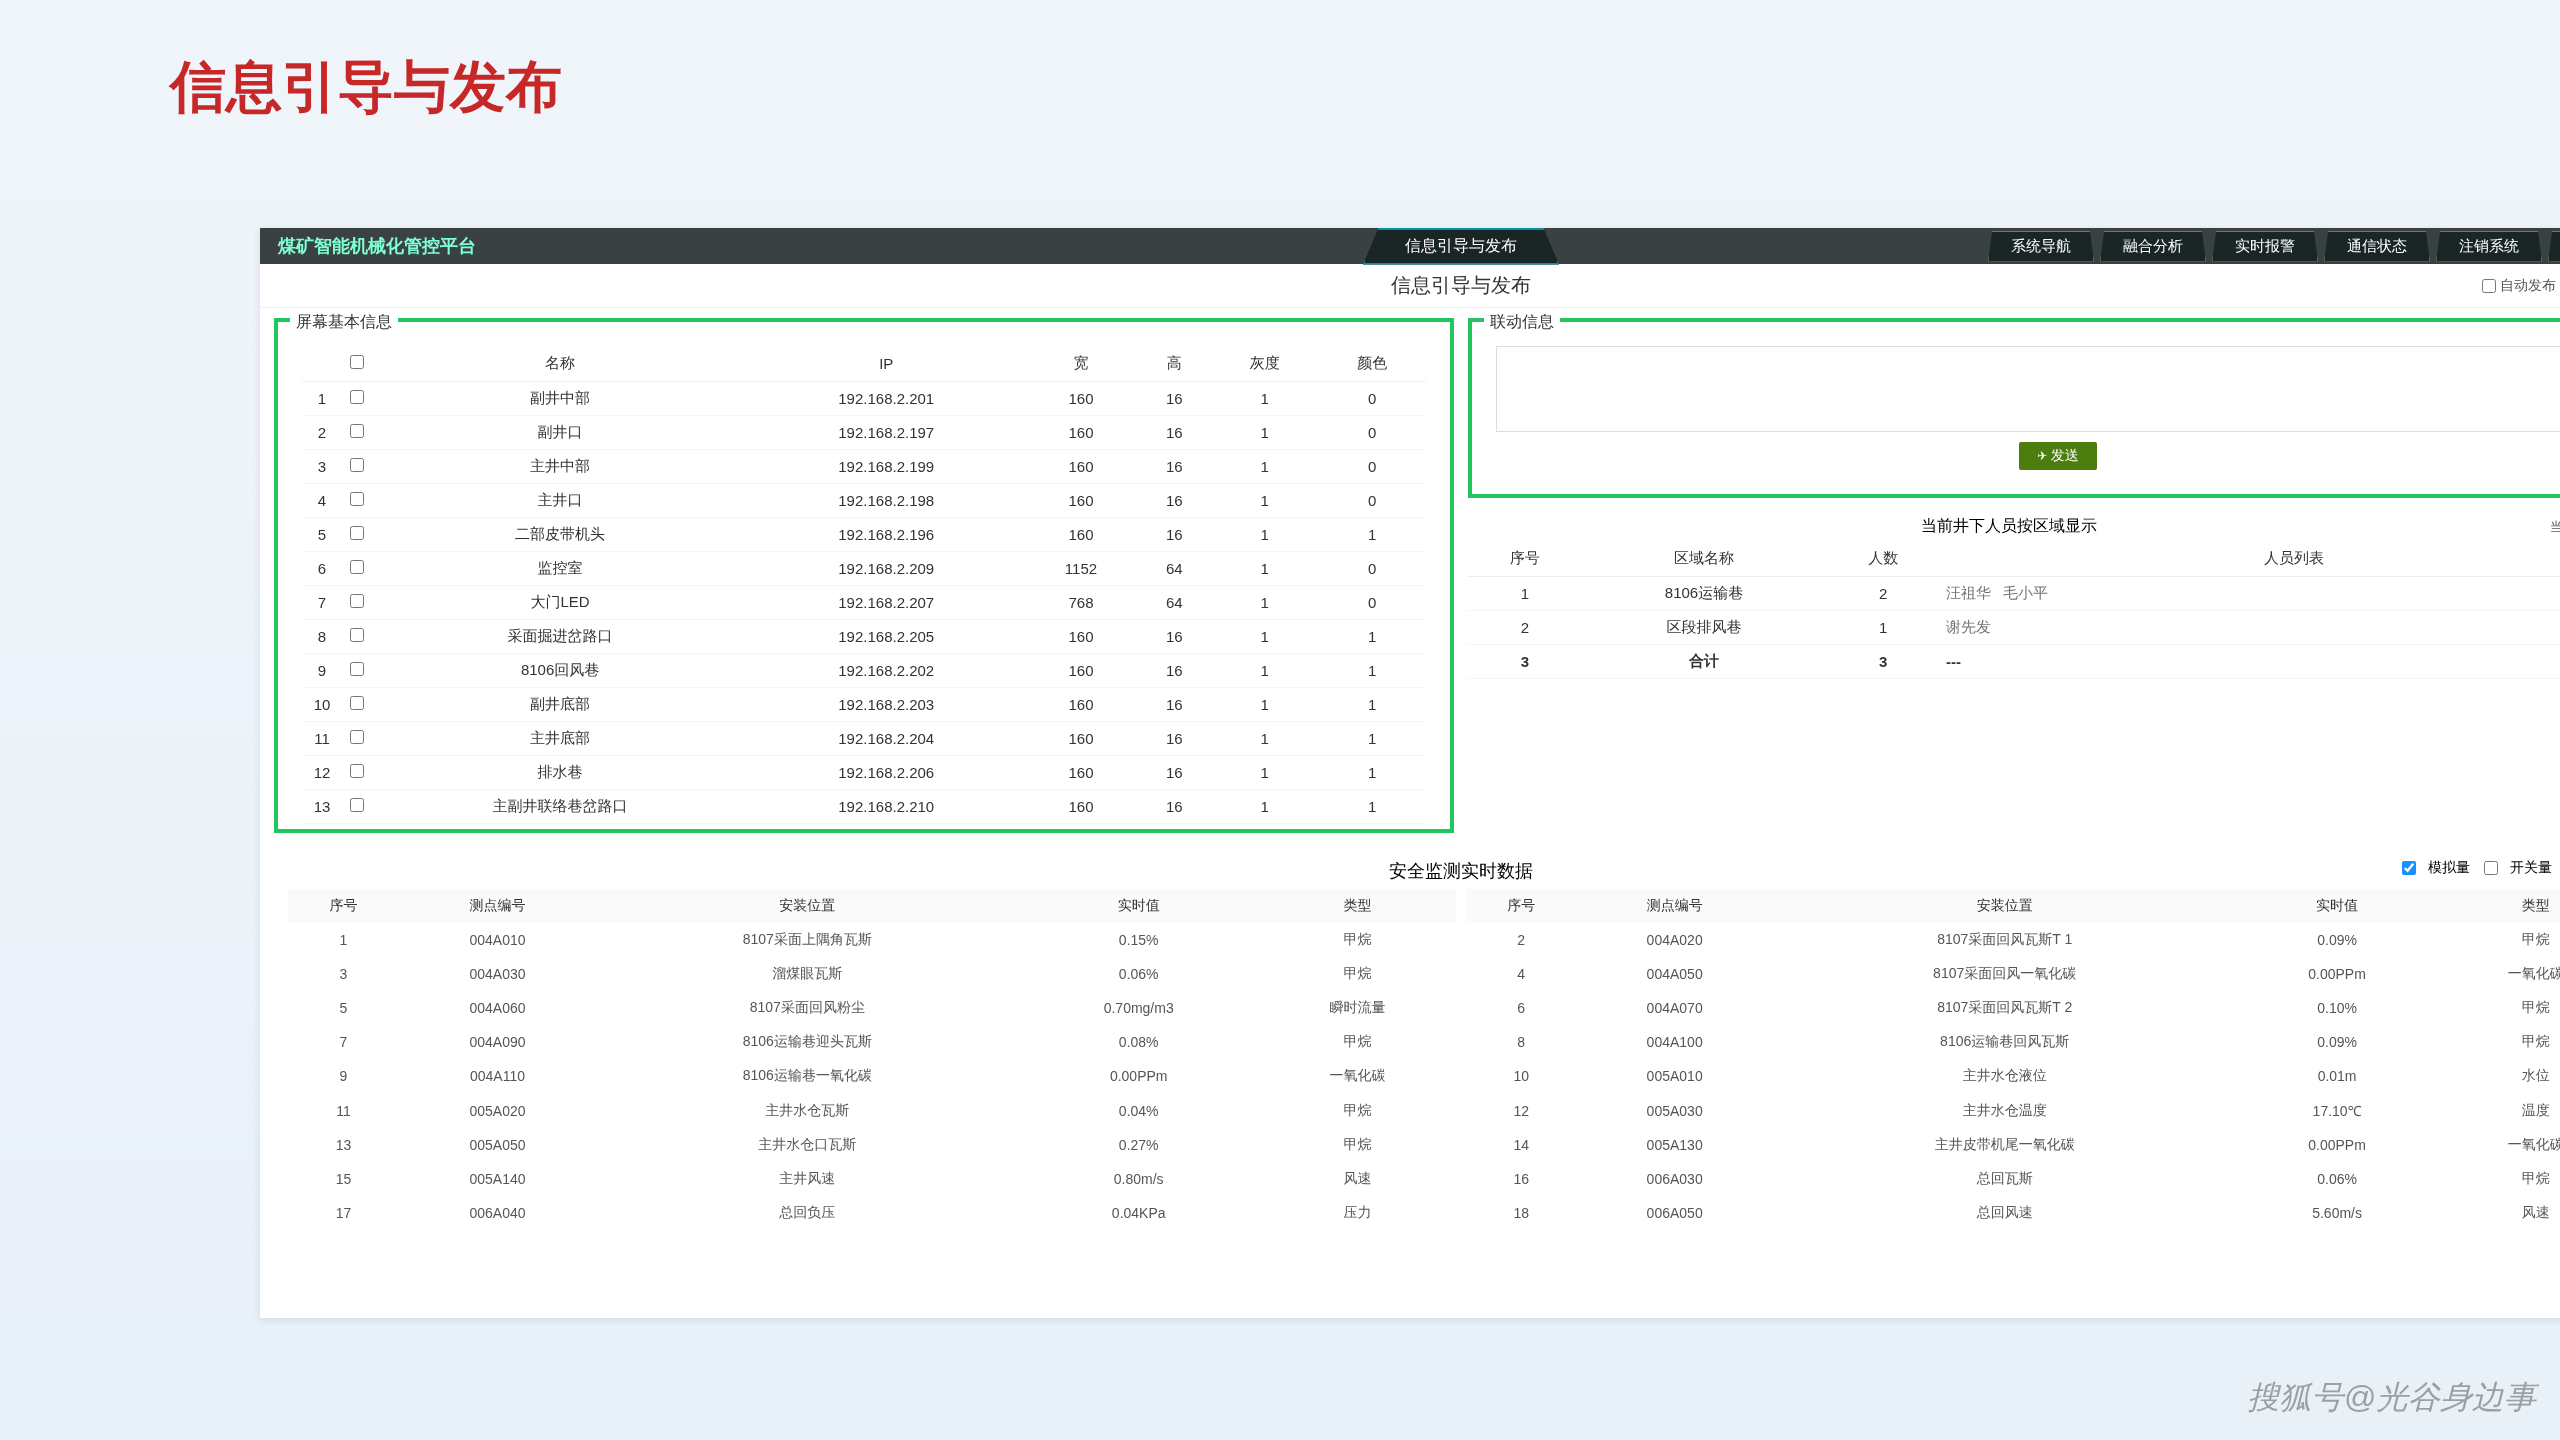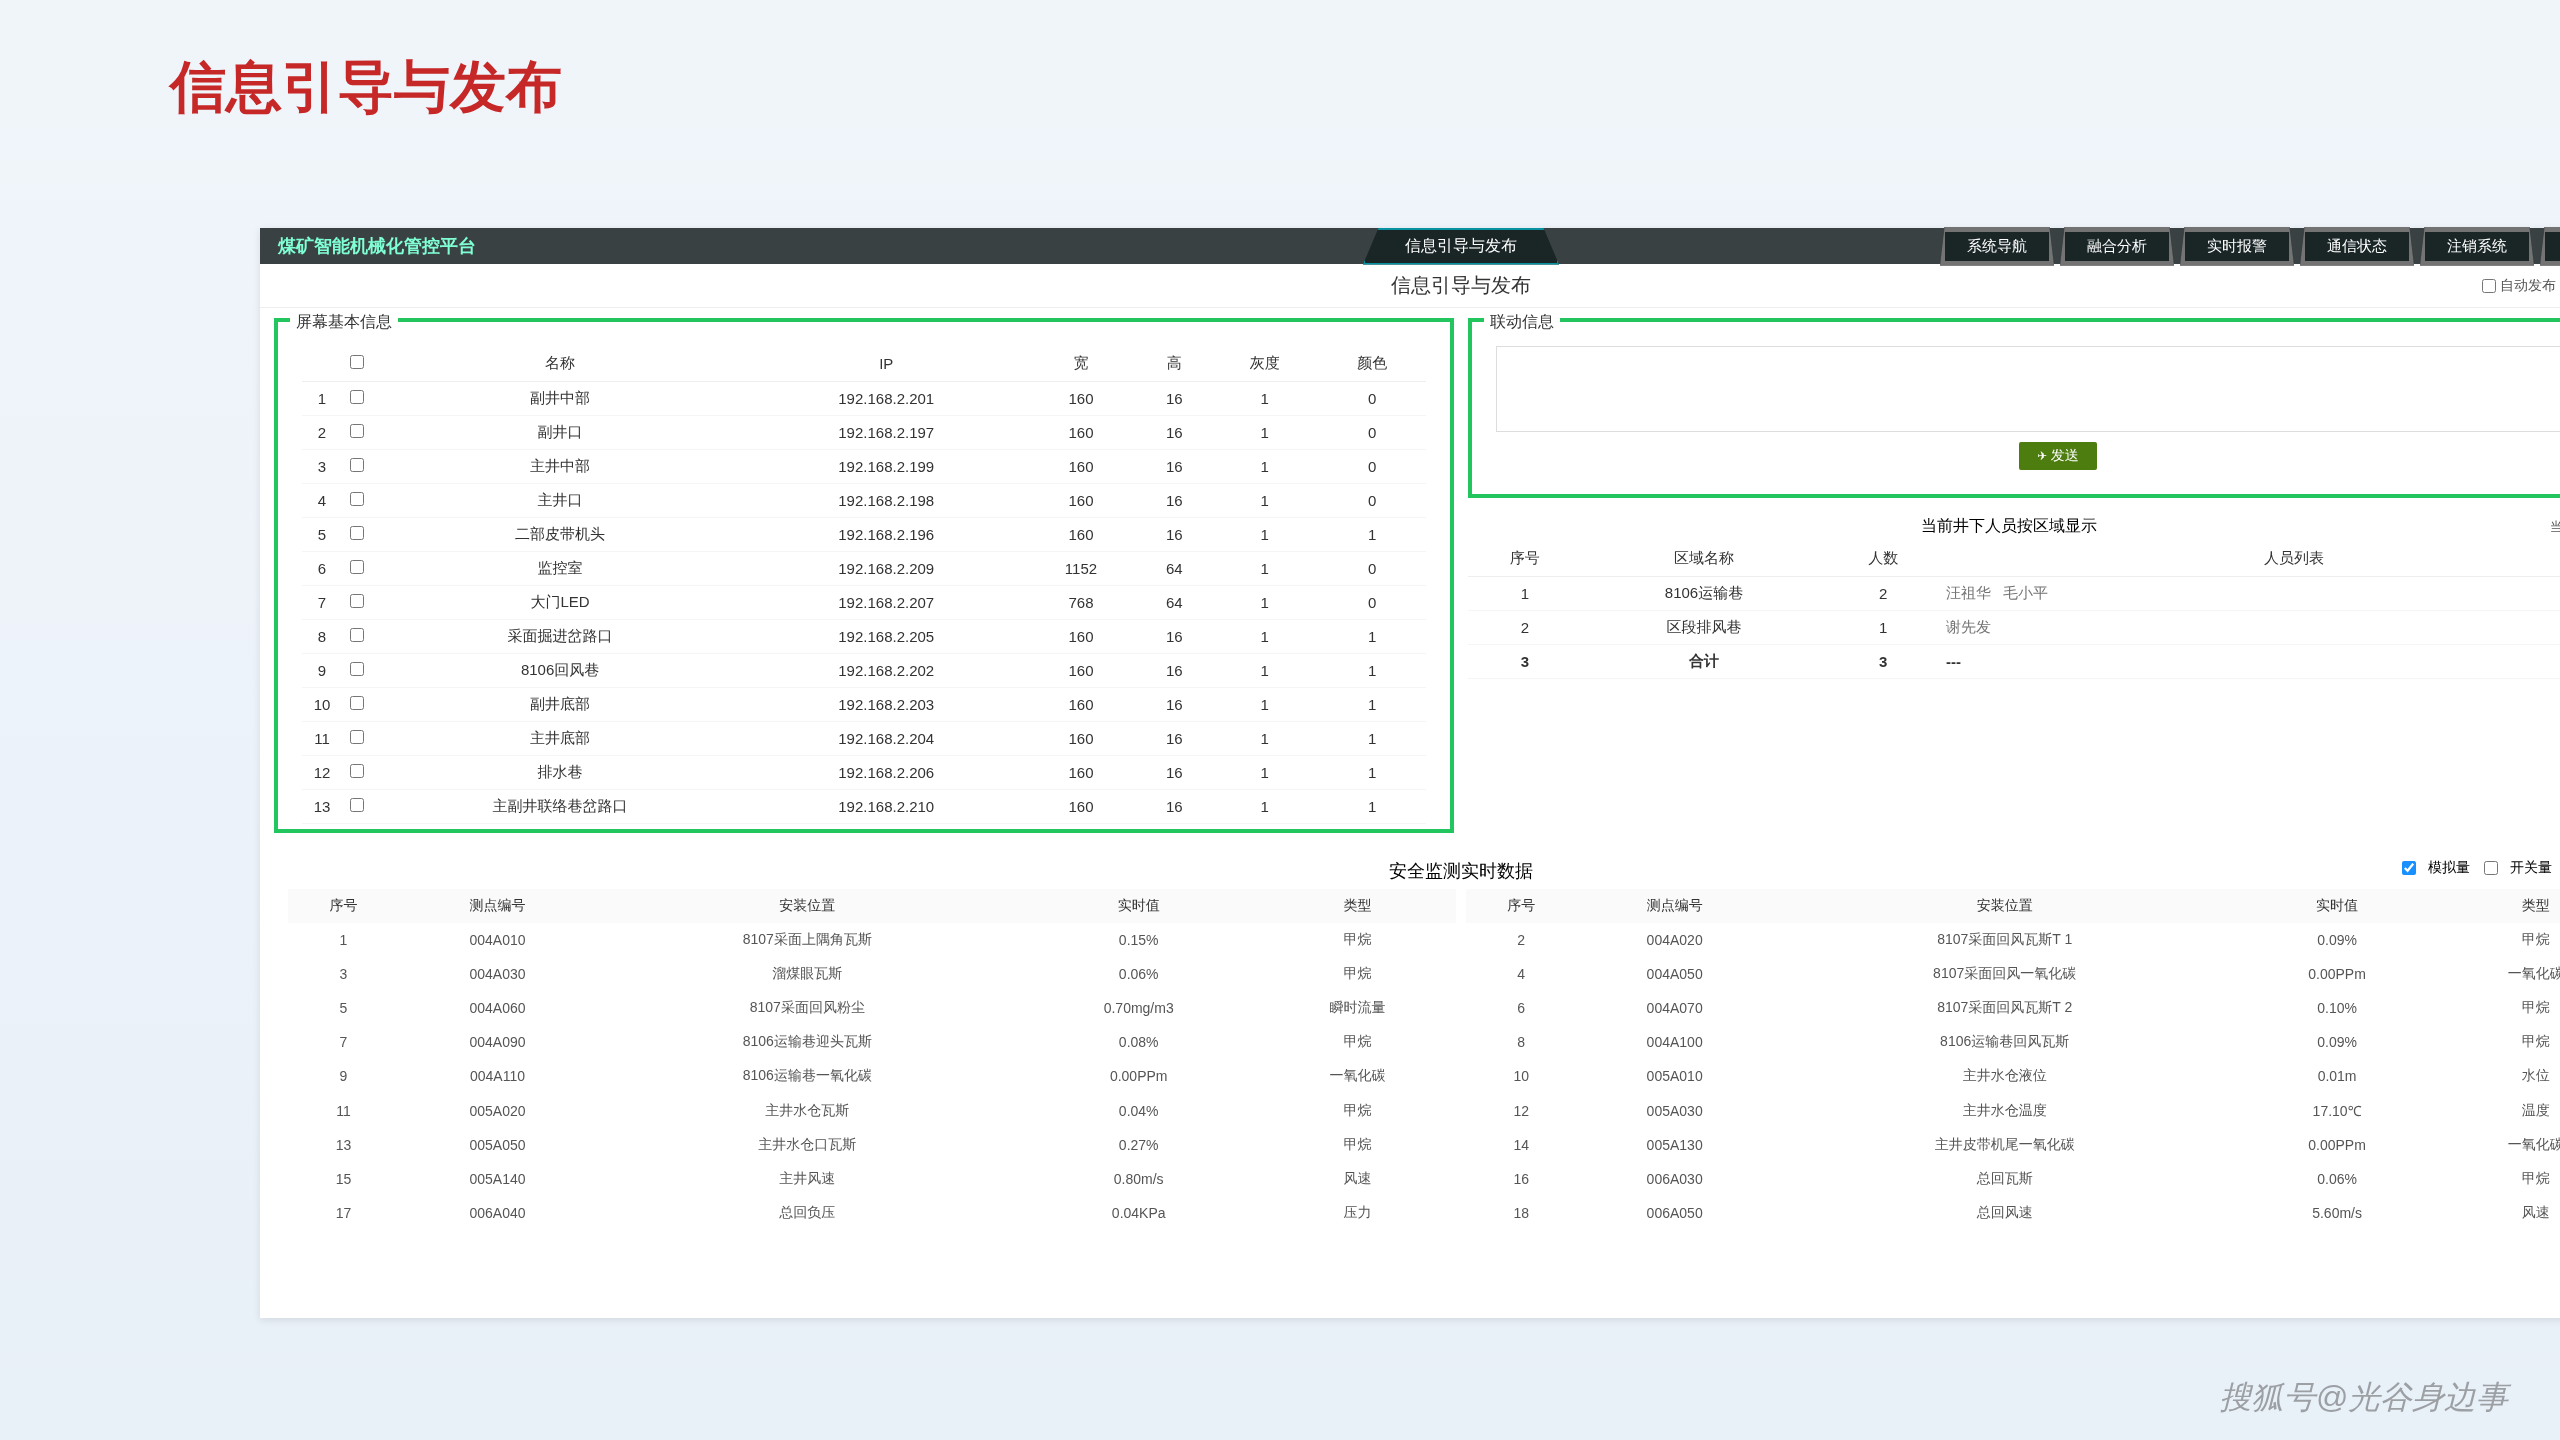--- a/index.html
+++ b/index.html
@@ -3,21 +3,21 @@
 <meta charset="utf-8">
 <style>
 *{margin:0;padding:0;box-sizing:border-box;font-family:"Microsoft YaHei",Arial,sans-serif}
 body{background:linear-gradient(to bottom,#f0f5fa,#e8f0f8);width:2560px;height:1440px;position:relative}
 .slide-title{position:absolute;top:50px;left:170px;font-size:56px;font-weight:bold;color:#c62828}
 .app-window{position:absolute;top:228px;left:260px;width:2402px;height:1090px;background:#fff;box-shadow:0 2px 8px rgba(0,0,0,0.1)}
 .app-header{height:36px;background:#3a4142;display:flex;align-items:center;position:relative}
 .app-logo{color:#7fffd4;font-size:18px;font-weight:bold;padding:0 18px}
 .app-title-tab{position:absolute;left:50%;transform:translateX(-50%);background:#1a2526;color:#fff;padding:6px 40px;font-size:16px;border:2px solid #0891a0;clip-path:polygon(8% 0,92% 0,100% 100%,0 100%)}
 .nav-tabs{position:absolute;right:8px;display:flex;gap:6px}
-.nav-tab{background:#1a2526;color:#fff;padding:5px 22px;font-size:15px;border:5px solid #737373;clip-path:polygon(4% 0,96% 0,100% 100%,0 100%);cursor:pointer}
+.nav-tab{background:#1a2526;color:#fff;padding:5px 22px;font-size:15px;border:1px solid #737373;clip-path:polygon(4% 0,96% 0,100% 100%,0 100%);cursor:pointer}
 .sub-header{height:44px;display:flex;align-items:center;justify-content:center;position:relative;border-bottom:1px solid #eee}
 .sub-title{font-size:20px;font-weight:500;color:#333}
 .sub-controls{position:absolute;right:18px;display:flex;gap:14px;font-size:14px;color:#555}
 .sub-controls label{display:flex;align-items:center;gap:4px}
 .content-grid{display:grid;grid-template-columns:1fr 1fr;gap:14px;padding:10px 14px}
 .panel{border:4px solid #22c55e;position:relative;padding:24px}
 .panel-title{position:absolute;top:-10px;left:12px;background:#fff;padding:0 6px;font-size:16px;color:#333}
 .left-panel{height:515px}
 .right-top{height:180px;display:flex;flex-direction:column}
 .link-textarea{flex:1;border:1px solid #ddd;margin-bottom:10px;resize:none;font-family:inherit}
@@ -38,21 +38,21 @@
 .safety-title{text-align:center;font-size:18px;font-weight:500;padding:6px 0}
 .safety-controls{display:flex;justify-content:flex-end;gap:14px;font-size:14px;padding:0 14px 6px}
 .safety-controls label{display:flex;align-items:center;gap:12px}
 .chk-green{accent-color:#1890ff}
 .safety-grid{display:grid;grid-template-columns:1fr 1fr;gap:10px;padding:0 14px;height:340px;overflow:hidden}
 .safety-tbl{width:100%;font-size:14px;border-collapse:collapse}
 .safety-tbl th{padding:8px 4px;font-weight:500;color:#333;text-align:center;background:#fafafa}
 .safety-tbl td{padding:8px 4px;text-align:center;color:#555}
 .scrollbar{position:absolute;right:4px;top:920px;width:10px;height:150px;background:#eee;border-radius:4px}
 .scrollbar::after{content:"";position:absolute;top:0;width:100%;height:40px;background:#bbb;border-radius:4px}
-.watermark{position:absolute;bottom:20px;right:52px;font-size:32px;color:rgba(80,80,80,0.5);font-style:italic}
+.watermark{position:absolute;bottom:20px;right:24px;font-size:32px;color:rgba(80,80,80,0.5);font-style:italic}
 input[type=checkbox]{width:14px;height:14px;cursor:pointer}
 </style>
 </head>
 <body>
 
 <div class="slide-title">信息引导与发布</div>
 
 <div class="app-window">
   <div class="app-header">
     <div class="app-logo">煤矿智能机械化管控平台</div>

